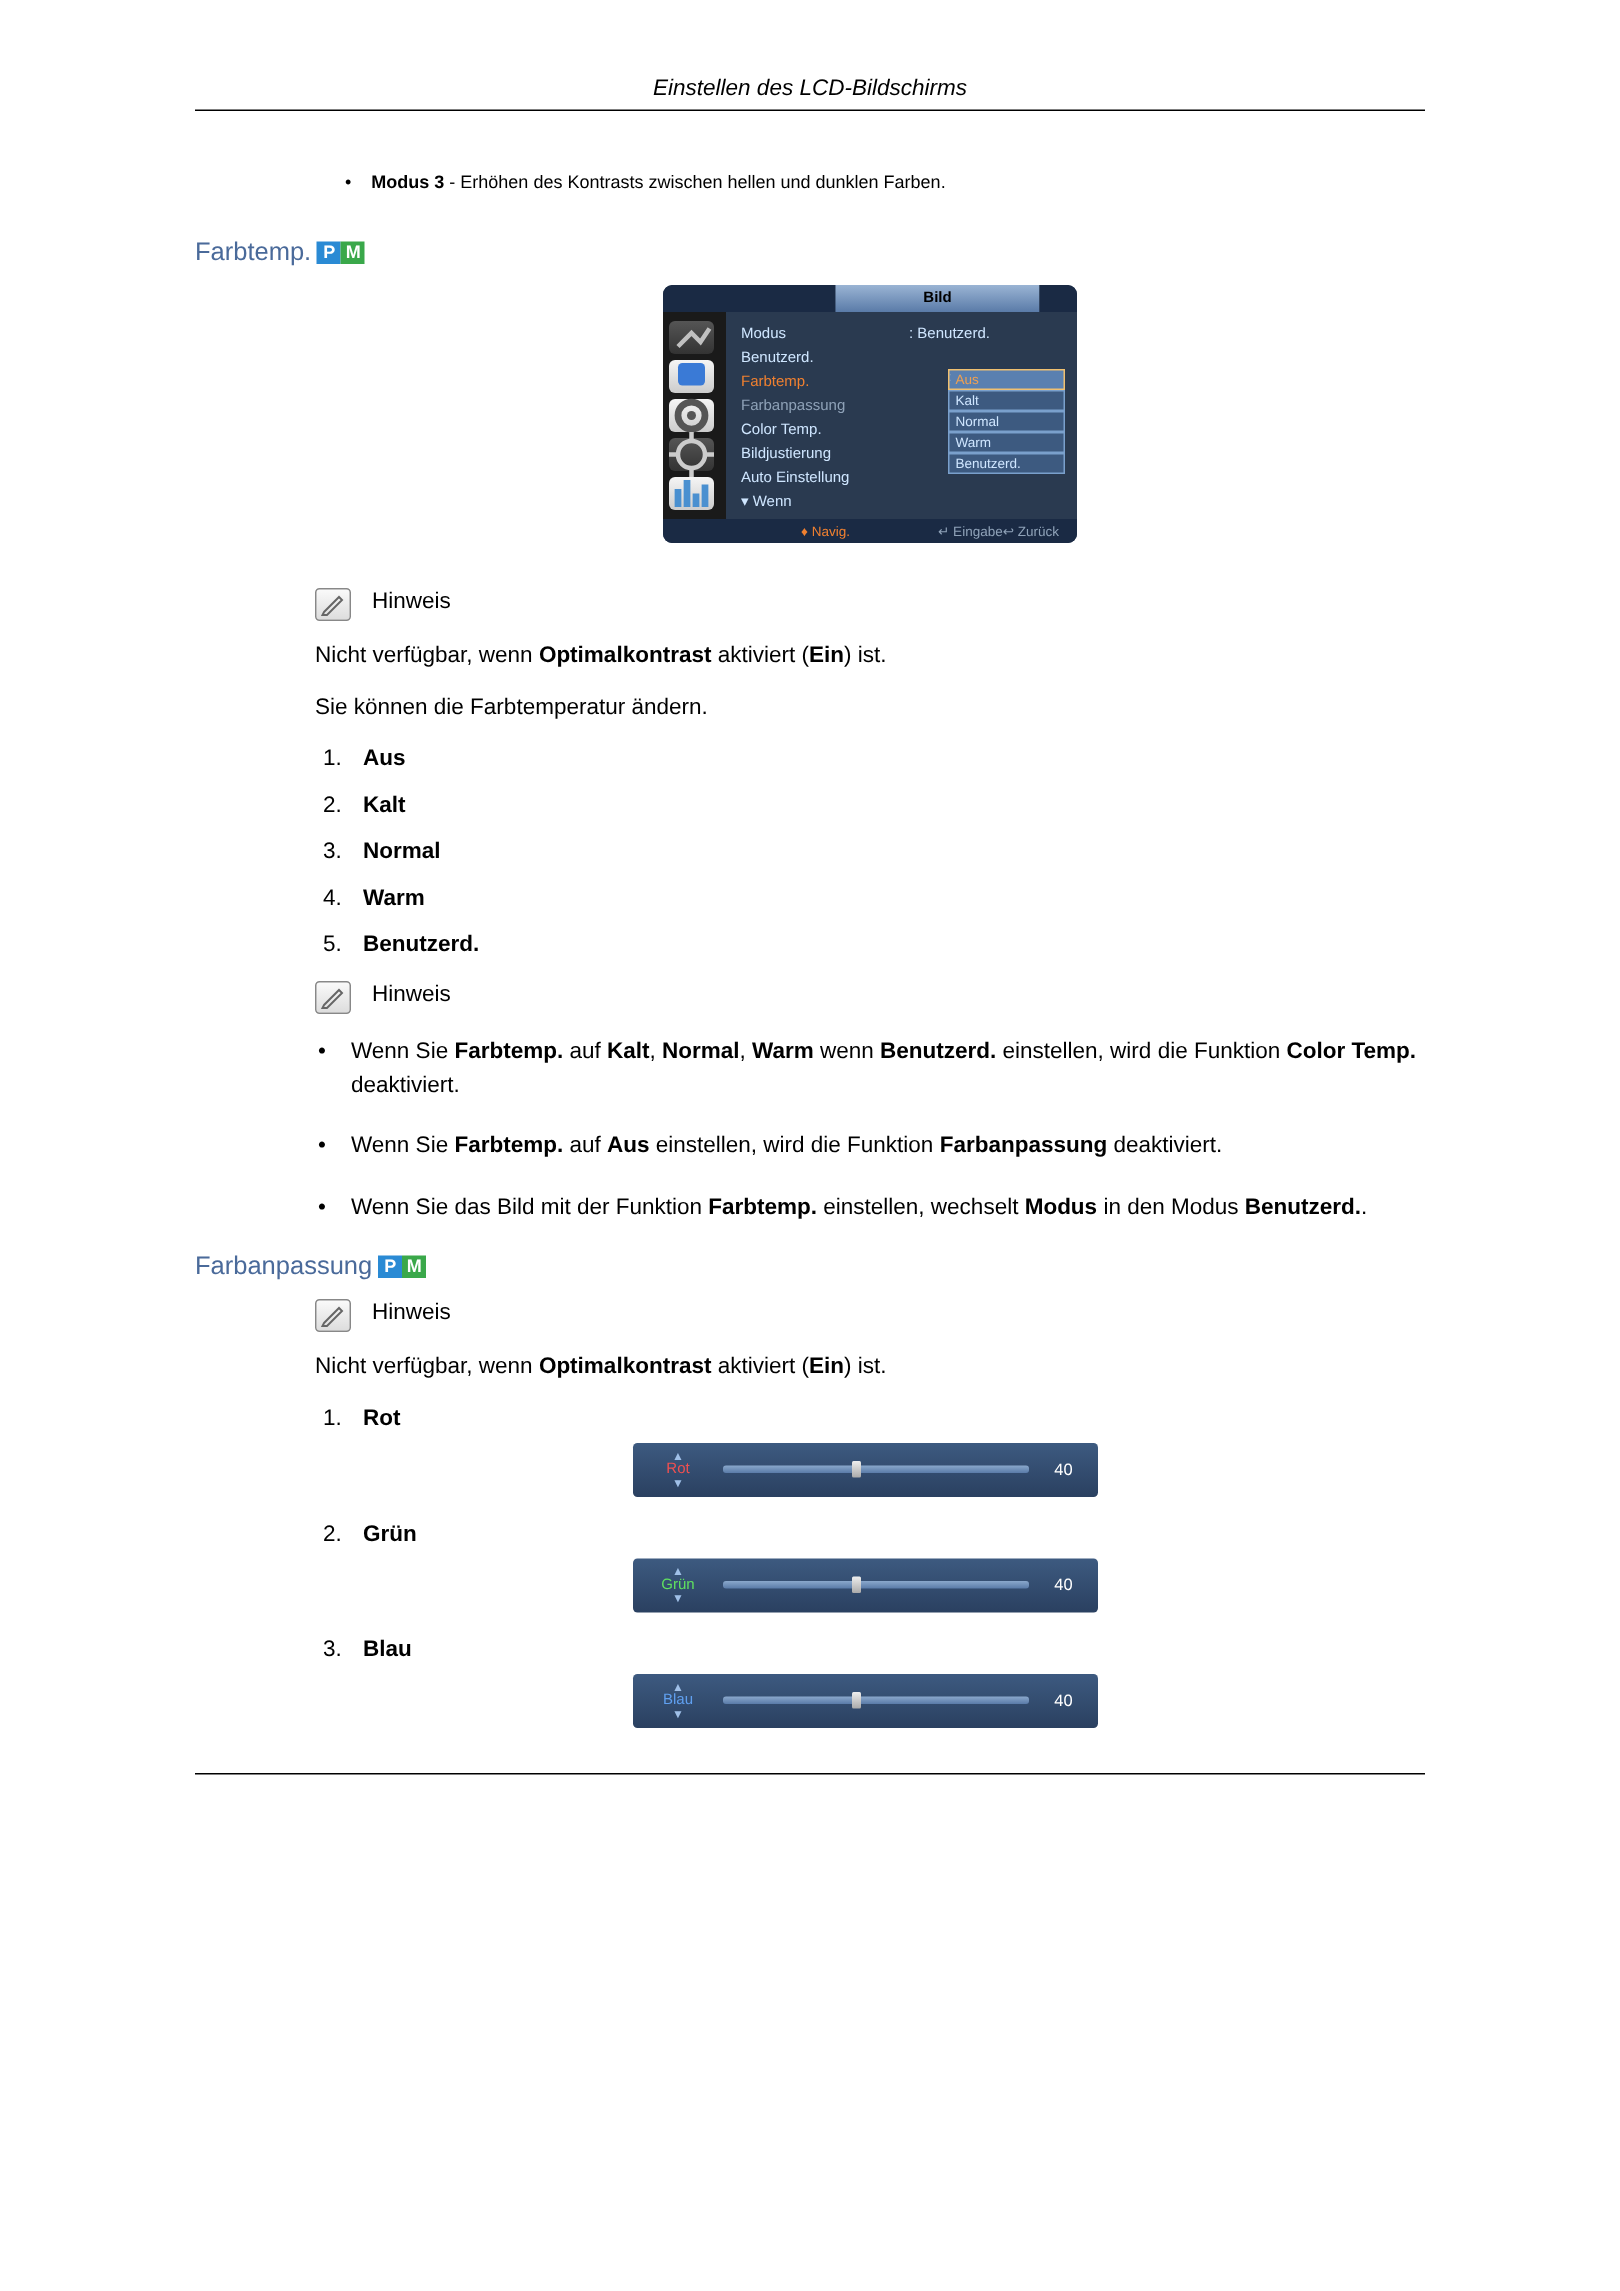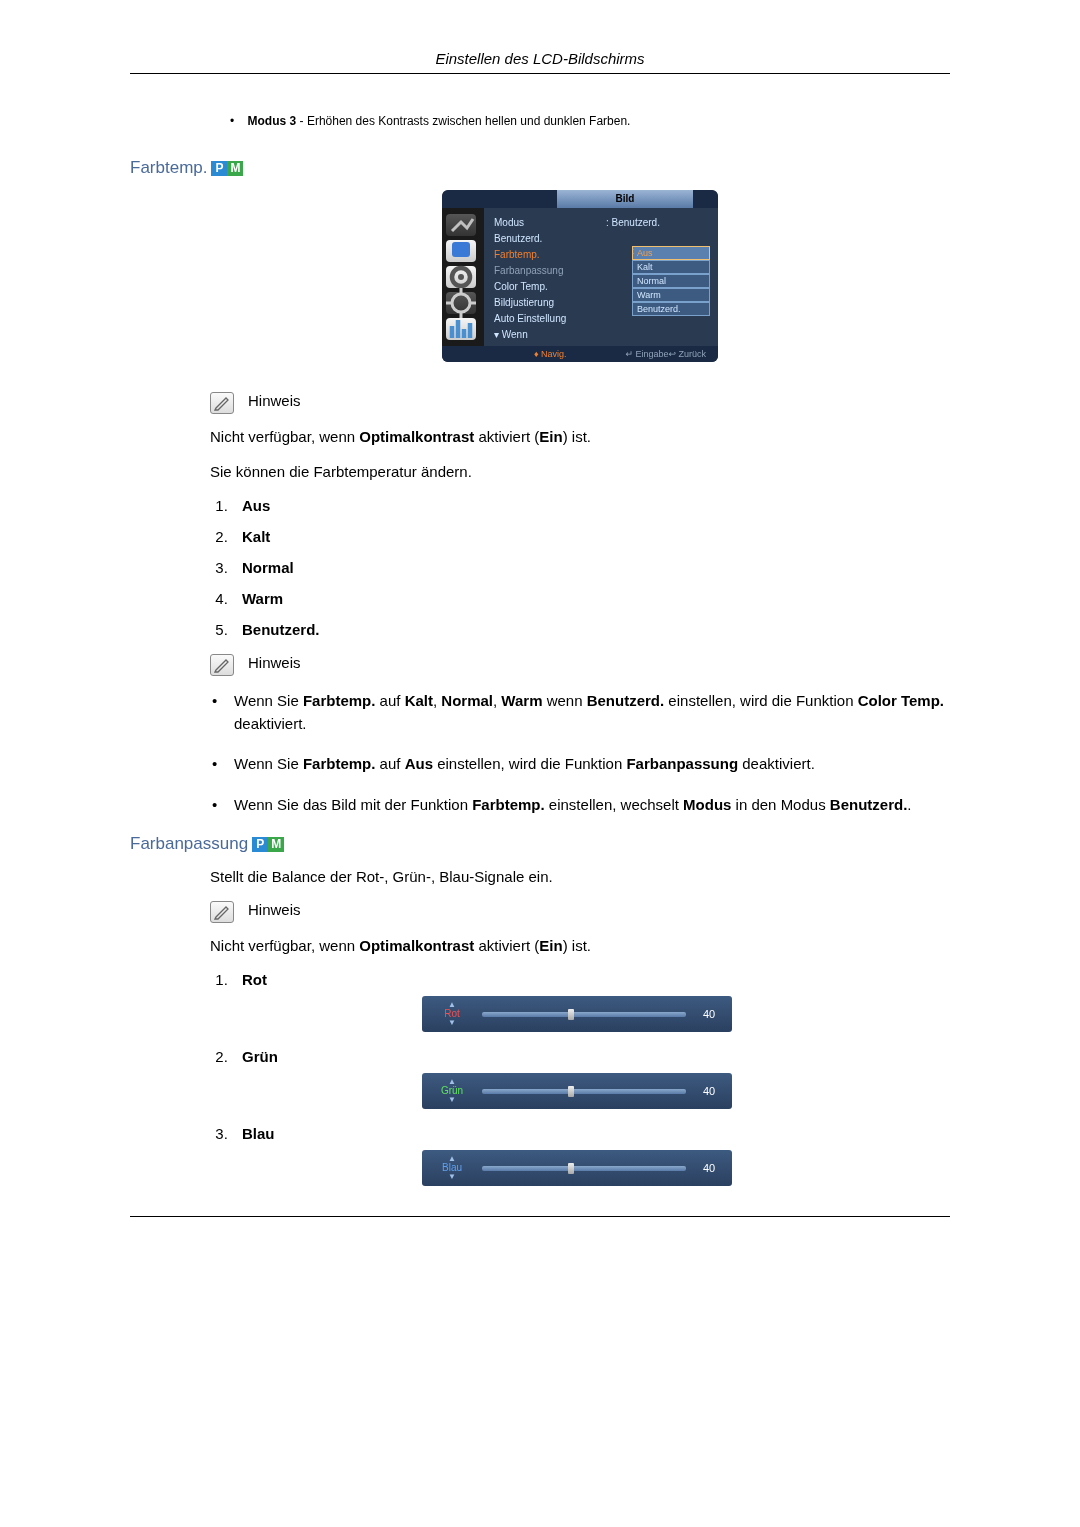--- a/index.html
+++ b/index.html
@@ -390,21 +390,20 @@
     </ul>
 
     <div class="section-title">
       <span>Farbanpassung</span>
       <span class="pm-badge">
         <span class="pm-p">P</span>
         <span class="pm-m">M</span>
       </span>
     </div>
 
-    <p class="para">Stellt die Balance der Rot-, Grün-, Blau-Signale ein.</p>
 
     <div class="hinweis" style="margin-top:0;">
       <span class="hinweis-icon">
         <svg viewBox="0 0 16 16">
             <path d="M2 13 L12 3 L14 5 L4 15 L1 15 Z" fill="none" stroke="#666" stroke-width="1.3"></path>
           </svg>
       </span>
       <span>Hinweis</span>
     </div>
 

